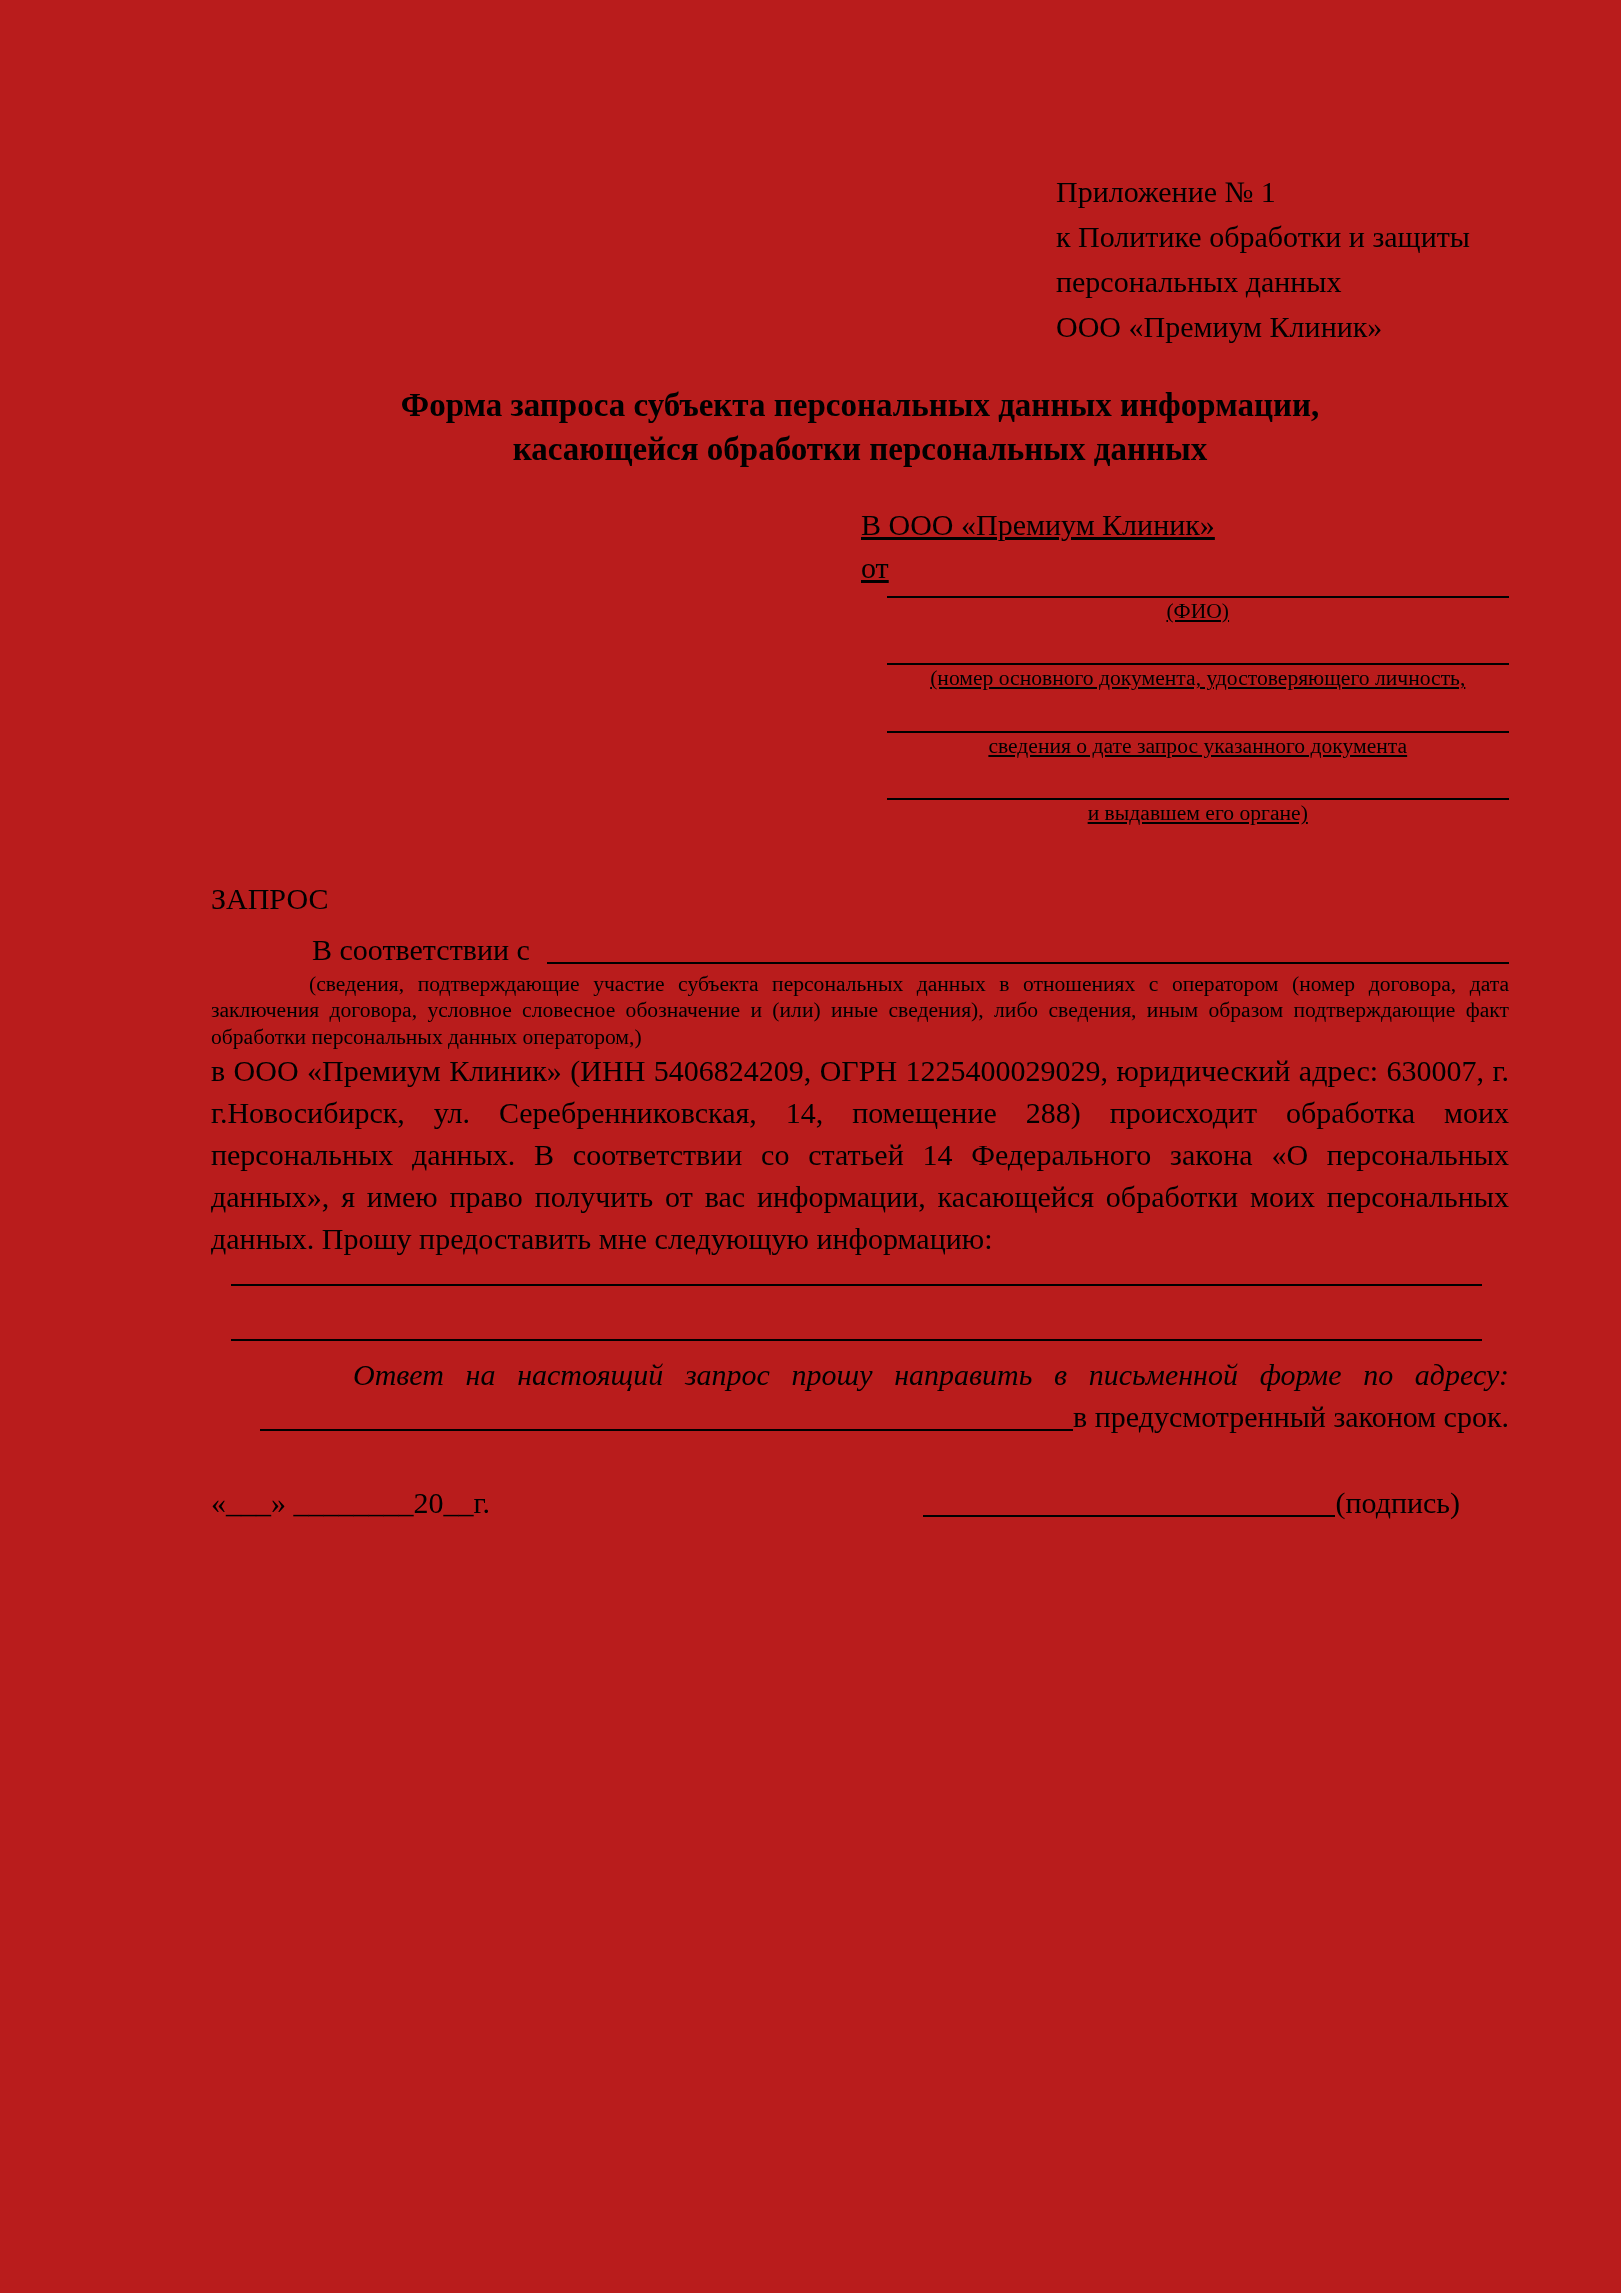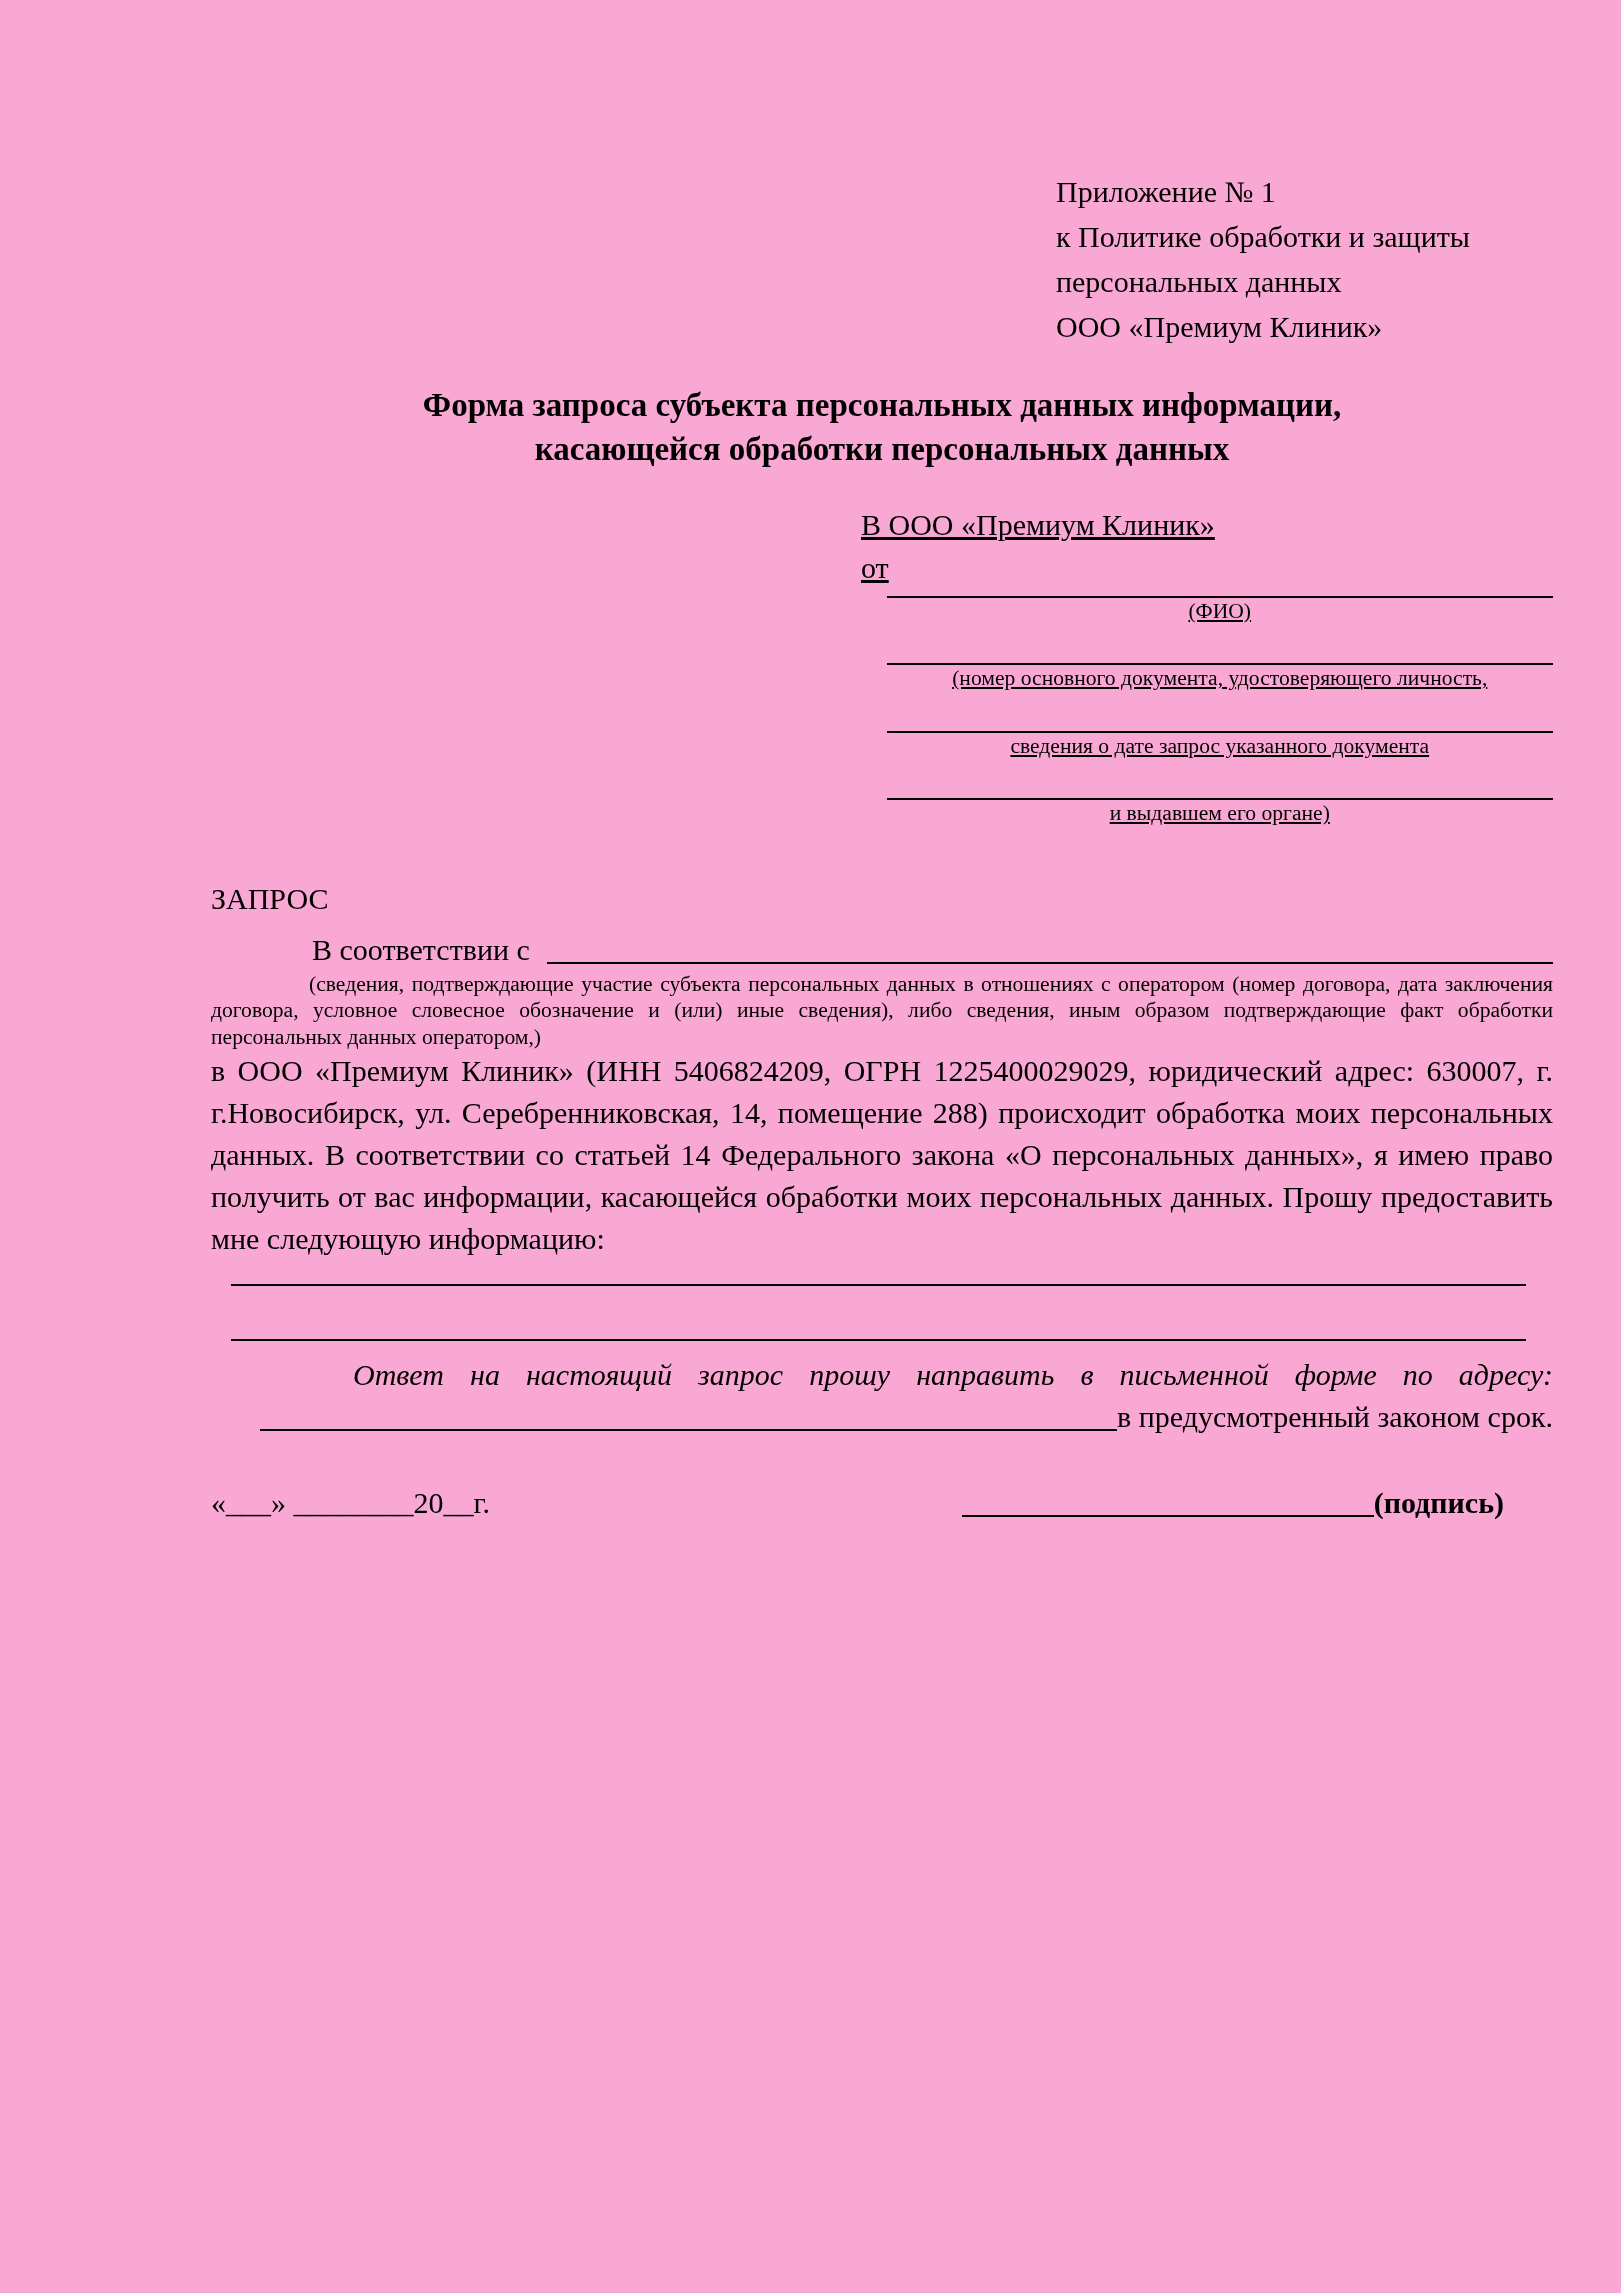--- a/index.html
+++ b/index.html
@@ -1,26 +1,26 @@
 <!DOCTYPE html>
 <html><head>
 <meta charset="utf-8">
 <style>
   html, body { margin: 0; padding: 0; background: #ffffff; }
   .page {
     position: relative;
     width: 1621px;
     height: 2294px;
     margin: 0 auto;
-    background: #f9a8d4;
+    background: #b91c1c;
     color: #000000;
     font-family: "Liberation Serif", "DejaVu Serif", serif;
     font-size: 30px;
     box-sizing: border-box;
-    padding: 169px 68px 0 211px;
+    padding: 169px 112px 0 211px;
     overflow: hidden;
   }
 
   
   .annex { margin-left: 845px; line-height: 45px; }
 
   
   .doc-title {
     text-align: center;
     font-weight: bold;
@@ -79,21 +79,21 @@
   .footer-row {
     display: flex;
     justify-content: space-between;
     margin-top: 43px;
     margin-right: 49px;
     line-height: 43px;
     gap: 8px;
   }
   .sig { display: flex; }
   .sig-line { width: 412px; border-bottom: 2.9px solid #000; margin-bottom: 6.9px; }
-  .sig-caption { white-space: nowrap; font-weight: bold; }
+  .sig-caption { white-space: nowrap; }
 </style>
 </head>
 <body>
 
 <div class="page">
 
   <div class="annex">
     <div>Приложение № 1</div>
     <div>к Политике обработки и защиты</div>
     <div>персональных данных</div>

